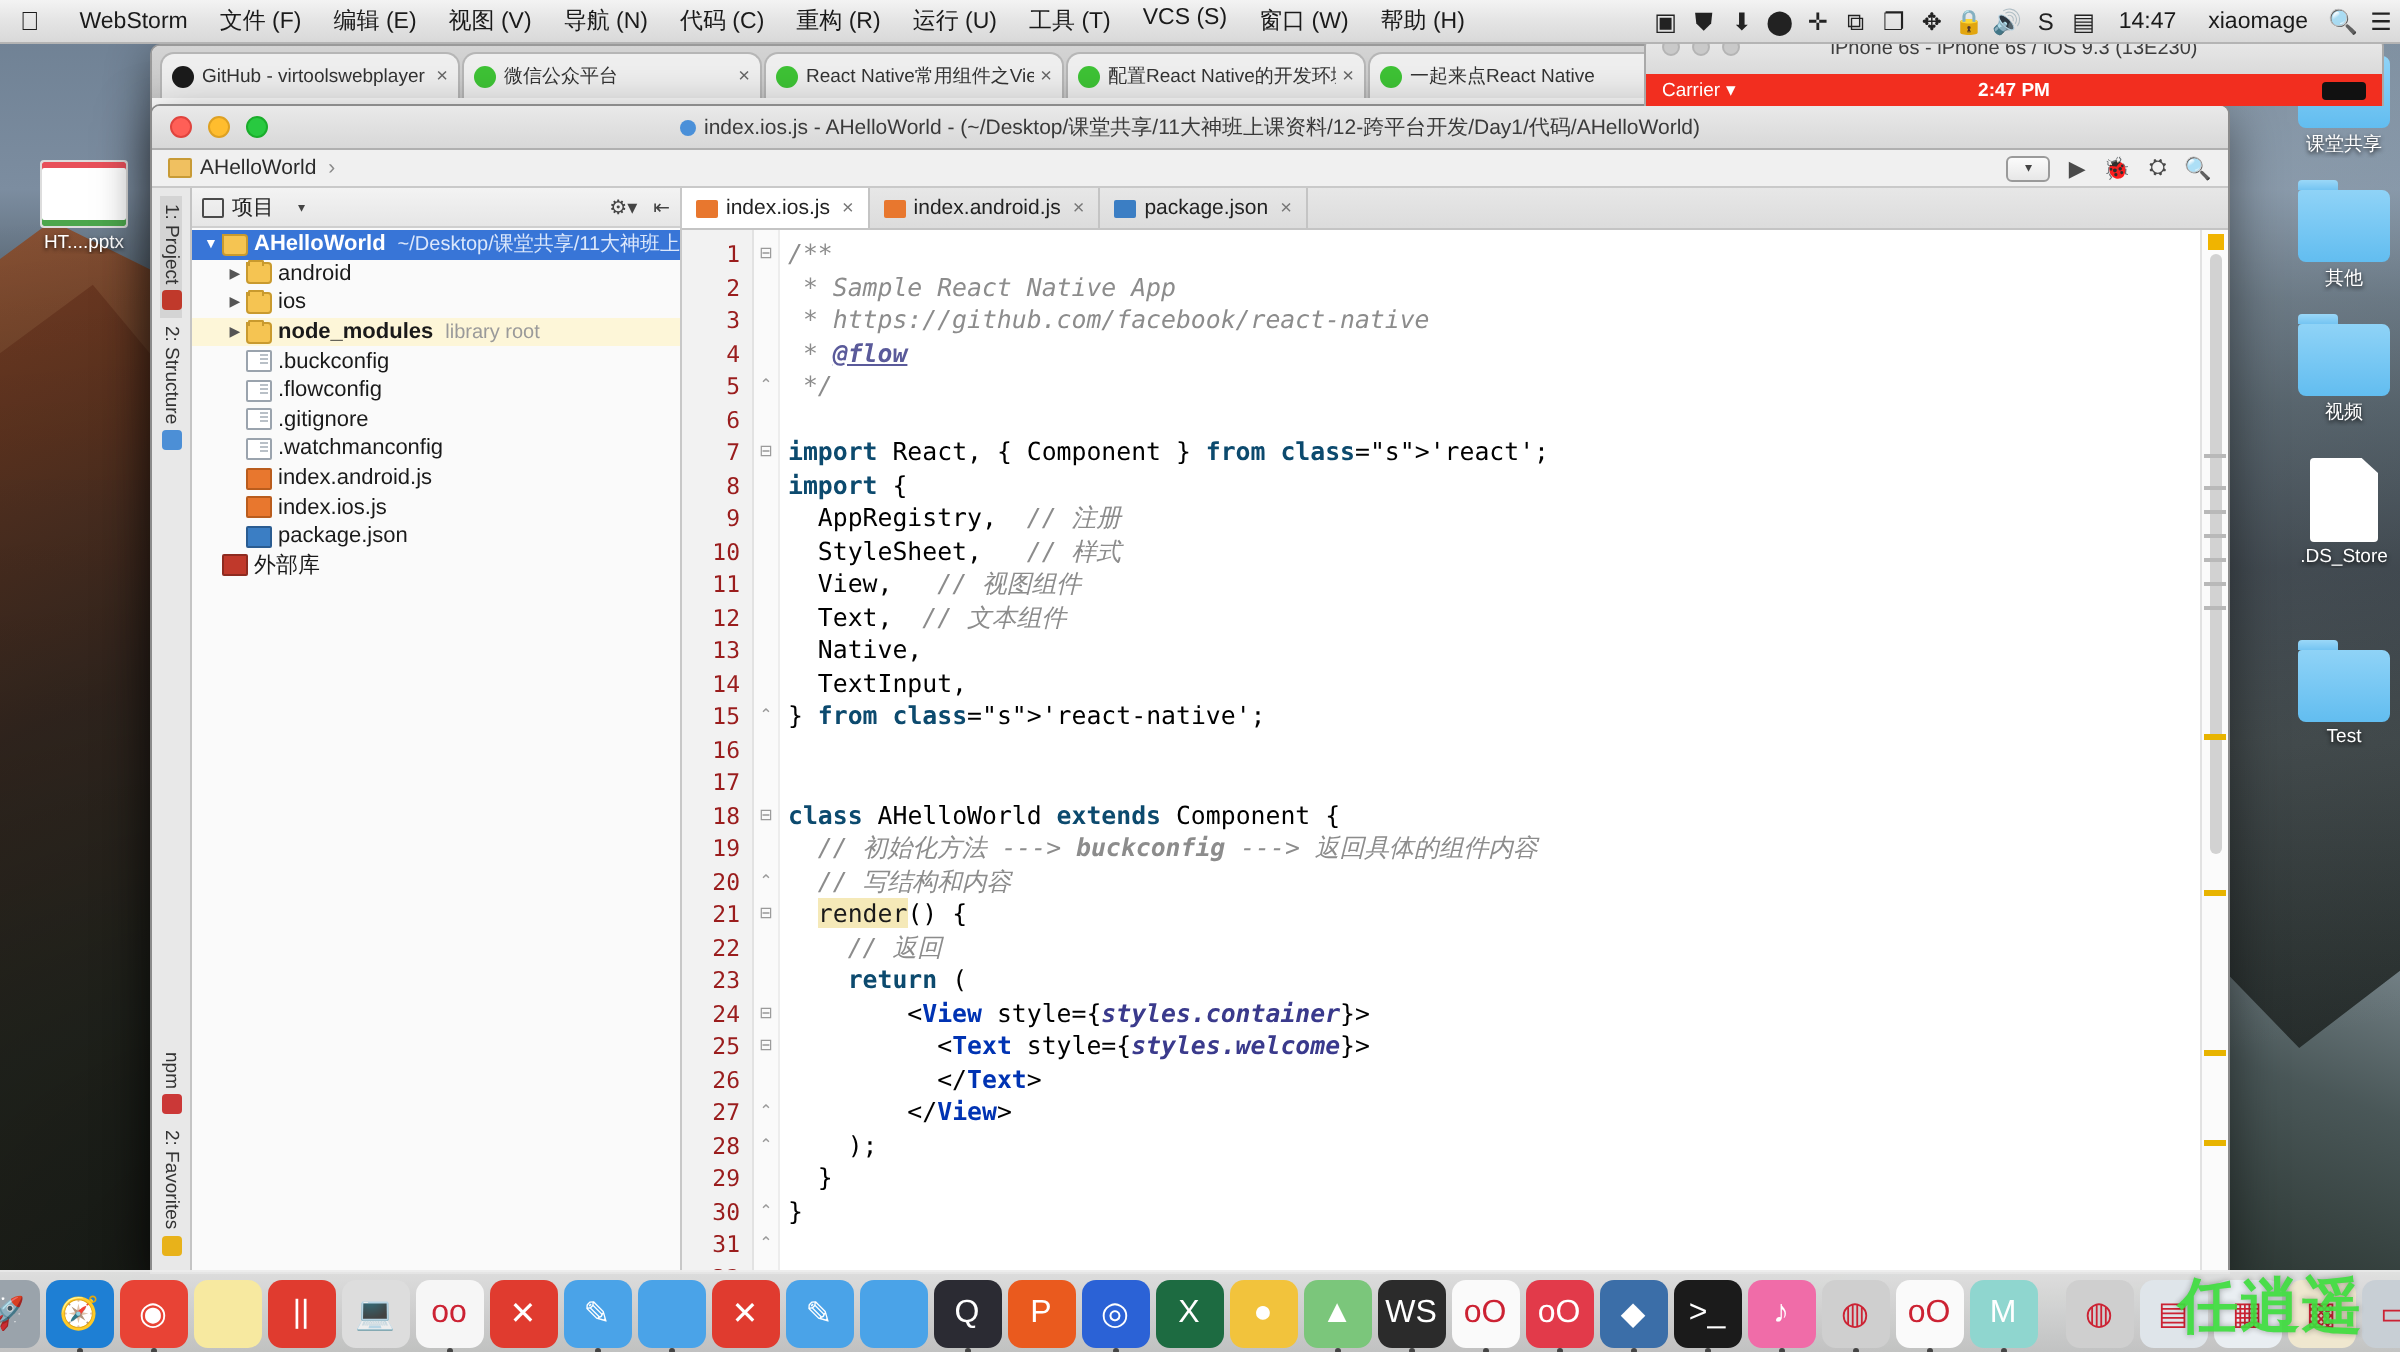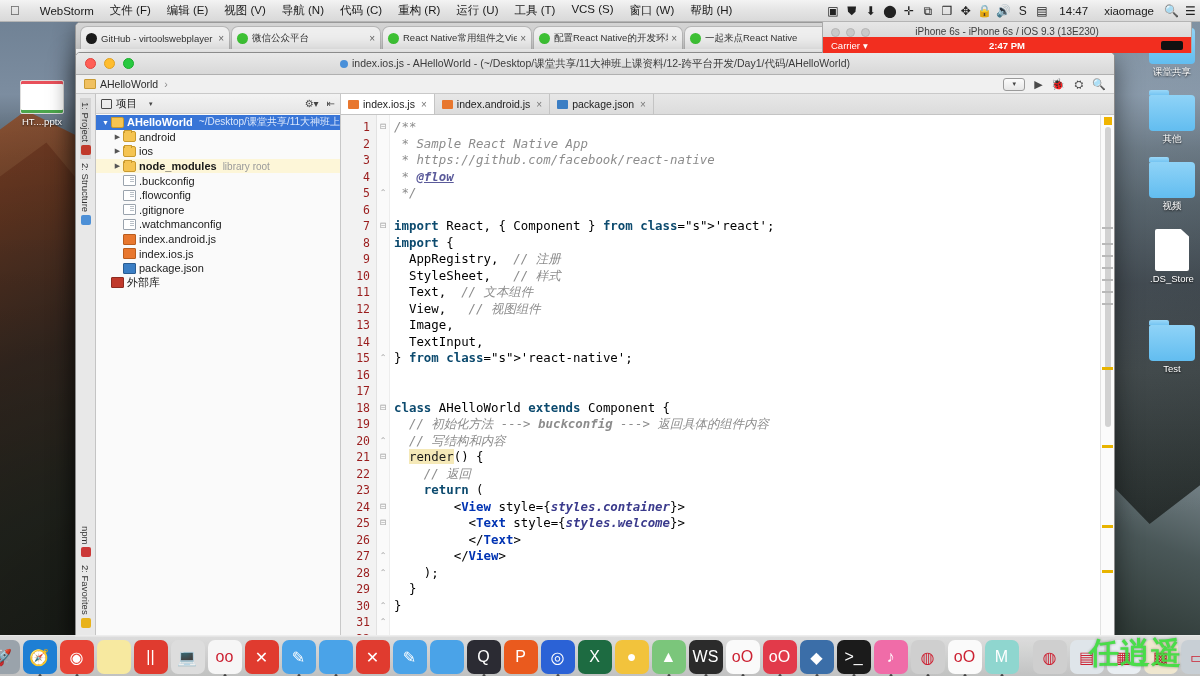--- a/index.html
+++ b/index.html
@@ -211,21 +211,21 @@
   .markerbar .top { position:absolute; left:3px; top:2px; width:8px; height:8px; background:#f0b400; }
 
   
   #simulator {
     position:absolute; left:822px; top:18px; width:370px; height:44px;
     z-index:40;
   }
   #sim-title {
     height:19px; background:linear-gradient(180deg,#e9e9e9,#dadada);
     border:1px solid #a9a9a9; border-bottom:none; border-radius:5px 5px 0 0;
-    display:flex; align-items:flex-end; position:relative;
+    display:flex; align-items:flex-start; position:relative;
   }
   #sim-title .tl { width:9px;height:9px;border-radius:50%;background:#c9c9c9;border:1px solid #b4b4b4;}
   #sim-title .traffic{ gap:6px; padding-left:8px;}
   #sim-title .txt{ position:absolute;left:0;right:0;text-align:center;font-size:10px;color:#3d3d3d;}
   #sim-status {
     height:16px; background:#f22e1f; display:flex; align-items:center;
     padding:0 8px; color:#fff; font-size:9.5px; position:relative;
     border-left:1px solid #a9a9a9; border-right:1px solid #a9a9a9;
   }
   #sim-status .carrier{ display:flex; align-items:center; gap:3px;}
@@ -548,23 +548,23 @@
             <div class="cl"><span class="cm">/**</span></div>
             <div class="cl"><span class="cm"> * Sample React Native App</span></div>
             <div class="cl"><span class="cm"> * https://github.com/facebook/react-native</span></div>
             <div class="cl"><span class="cm"> * <span class="ul">@flow</span></span></div>
             <div class="cl"><span class="cm"> */</span></div>
             <div class="cl">&nbsp;</div>
             <div class="cl"><span class="k">import</span> React, { Component } <span class="k">from</span> <span <span="" class="k">class</span>="s"&gt;'react';</div>
             <div class="cl"><span class="k">import</span> {</div>
             <div class="cl">  AppRegistry,  <span class="cm">// 注册</span></div>
             <div class="cl">  StyleSheet,   <span class="cm">// 样式</span></div>
+            <div class="cl">  View,   <span class="cm">// 视图组件</span></div>
             <div class="cl">  Text,  <span class="cm">// 文本组件</span></div>
-            <div class="cl">  View,   <span class="cm">// 视图组件</span></div>
-            <div class="cl">  Image,</div>
+            <div class="cl">  Native,</div>
             <div class="cl">  TextInput,</div>
             <div class="cl">} <span class="k">from</span> <span <span="" class="k">class</span>="s"&gt;'react-native';</div>
             <div class="cl">&nbsp;</div>
             <div class="cl">&nbsp;</div>
             <div class="cl"><span class="k">class</span> AHelloWorld <span class="k">extends</span> Component {</div>
             <div class="cl">  <span class="cm">// 初始化方法 ---&gt; <span class="it" style="color:#8c8c8c">buckconfig</span> ---&gt; 返回具体的组件内容</span></div>
             <div class="cl">  <span class="cm">// 写结构和内容</span></div>
             <div class="cl">  <span class="fn">render</span>() {</div>
             <div class="cl">    <span class="cm">// 返回</span></div>
             <div class="cl">    <span class="k">return</span> (</div>

